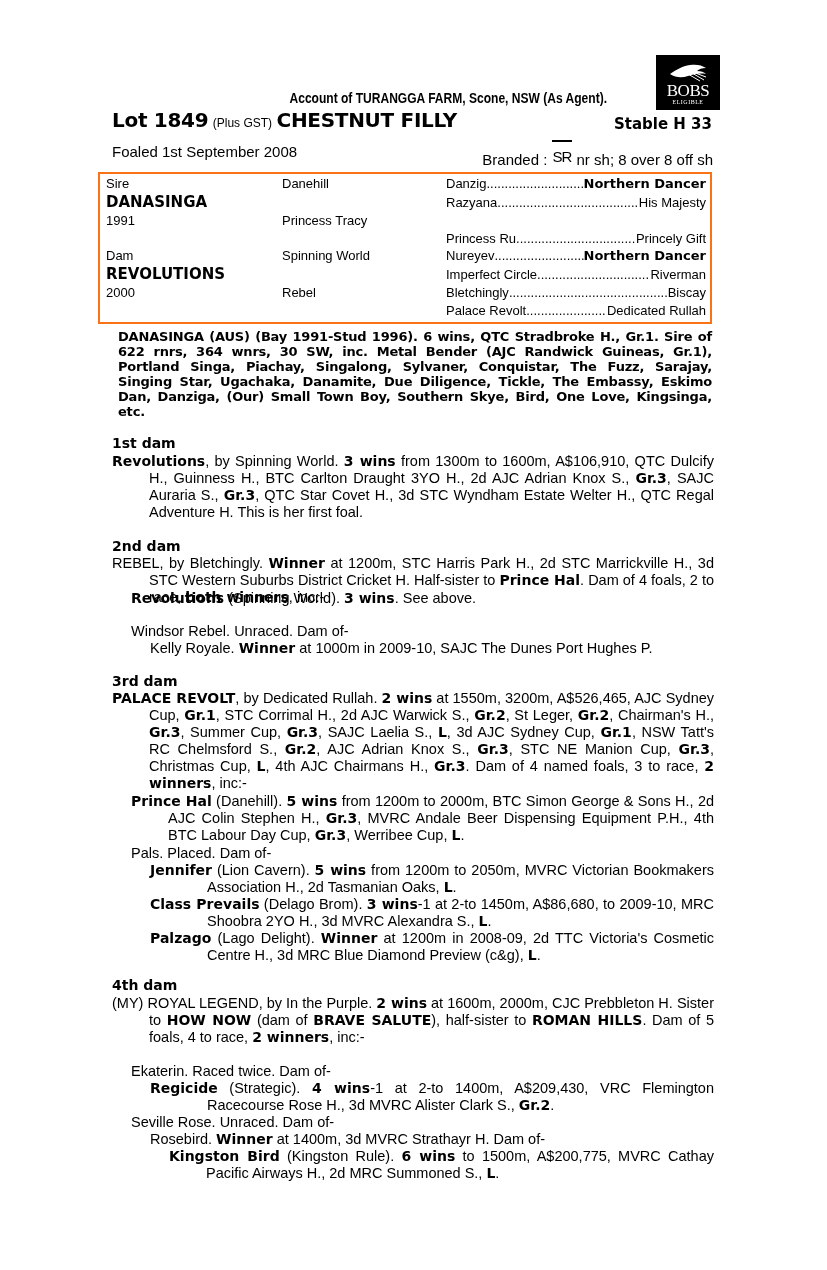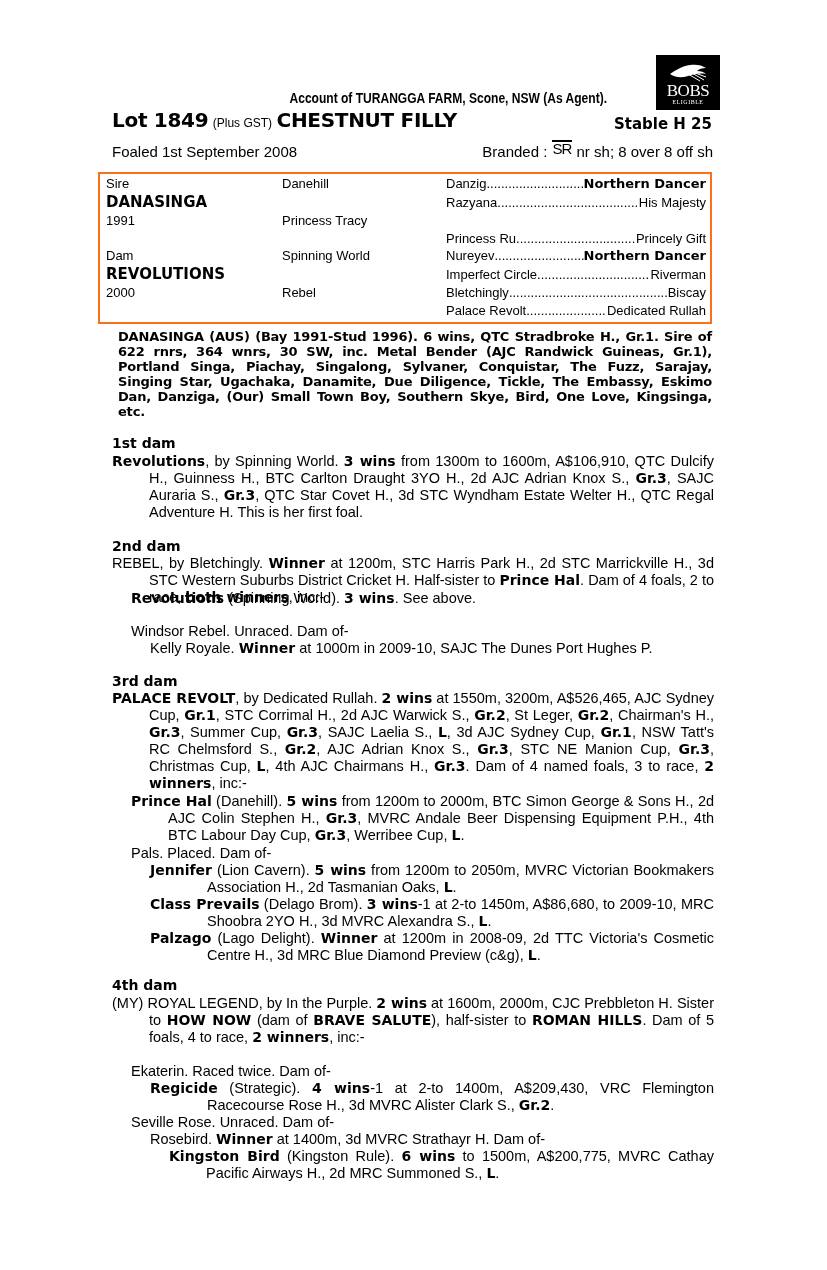--- a/index.html
+++ b/index.html
@@ -14,21 +14,21 @@
   .account { position: absolute; left: 112px; top: 90px; width: 495px; text-align: right; font-family: "Liberation Sans", sans-serif; font-weight: bold; font-size: 14px; transform: scaleX(0.86); transform-origin: right center; white-space: nowrap; }
 
   .lot-line { position: absolute; left: 112px; top: 108px; width: 606px; height: 26px; white-space: nowrap; }
   .lot-num { font-family: "DejaVu Sans", sans-serif; font-weight: bold; font-size: 20px; letter-spacing: -0.3px; }
   .plus-gst { font-size: 12px; }
   .horse-title { font-family: "DejaVu Sans", sans-serif; font-weight: bold; font-size: 20px; letter-spacing: -0.3px; }
   .stable { position: absolute; right: 6px; top: 7px; font-family: "DejaVu Sans", sans-serif; font-weight: bold; font-size: 15px; }
 
   .foaled { position: absolute; left: 112px; top: 143px; font-size: 15px; }
   .branded { position: absolute; right: 114px; top: 143px; font-size: 15px; white-space: nowrap; }
-  .brand-mark { display: inline-block; font-size: 15px; line-height: 13px; border-top: 2px solid #000; padding: 0 1px; position: relative; top: -3px; letter-spacing: -1px; }
+  .brand-mark { display: inline-block; font-size: 15px; line-height: 13px; border-top: 2px solid #000; padding: 8px 1px; position: relative; top: -3px; letter-spacing: -1px; }
 
   .pedigree { position: absolute; left: 98px; top: 172px; width: 610px; height: 148px; border: 2px solid #f97316; font-size: 13px; }
   .ped-row { position: absolute; height: 18px; line-height: 18px; white-space: nowrap; }
   .ped-c1 { left: 6px; }
   .ped-c2 { left: 182px; }
   .ped-c3 { left: 346px; width: 260px; display: flex; }
   .ped-c3 .dots { flex: 1; overflow: hidden; white-space: nowrap; letter-spacing: 0px; }
   .ped-c3 .dots::after { content: "......................................................................................................................"; }
   .ped-c3 .bold { font-family: "DejaVu Sans", sans-serif; font-weight: bold; font-size: 13px; }
   .ped-name { font-family: "DejaVu Sans", sans-serif; font-weight: bold; font-size: 15px; }
@@ -57,21 +57,21 @@
     <div class="bobs">BOBS</div>
     <div class="elig">ELIGIBLE</div>
   </div>
 
   <div class="account">Account of TURANGGA FARM, Scone, NSW (As Agent).</div>
 
   <div class="lot-line">
     <span class="lot-num">Lot 1849</span>
     <span class="plus-gst">(Plus GST)</span>
     <span class="horse-title">CHESTNUT FILLY</span>
-    <span class="stable">Stable H 25</span>
+    <span class="stable">Stable H 33</span>
   </div>
 
   <div class="foaled">Foaled 1st September 2008</div>
   <div class="branded">
     <span>Branded :</span>
     <span class="brand-mark">SR</span>
     <span>nr sh; 8 over 8 off sh</span>
   </div>
 
   <div class="pedigree">

